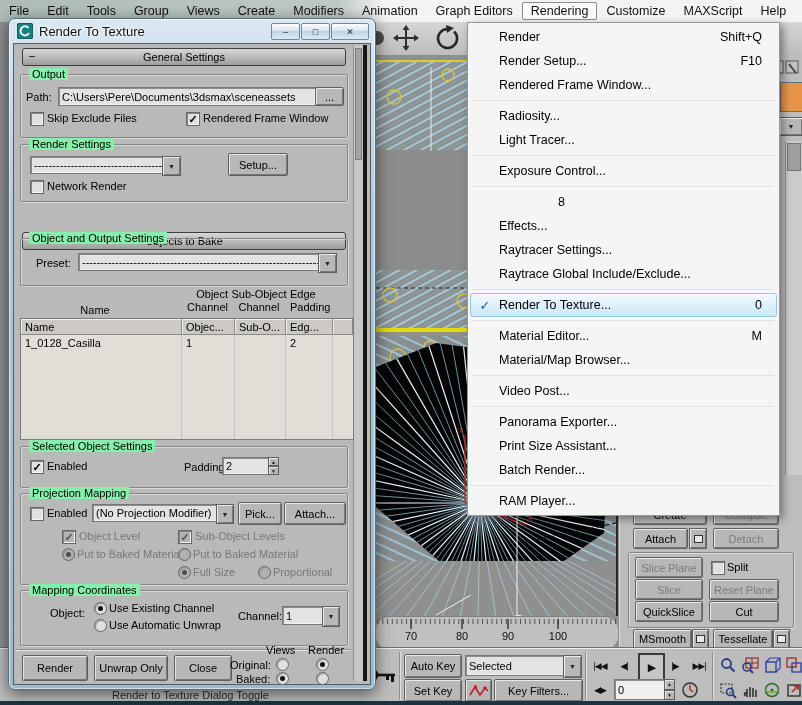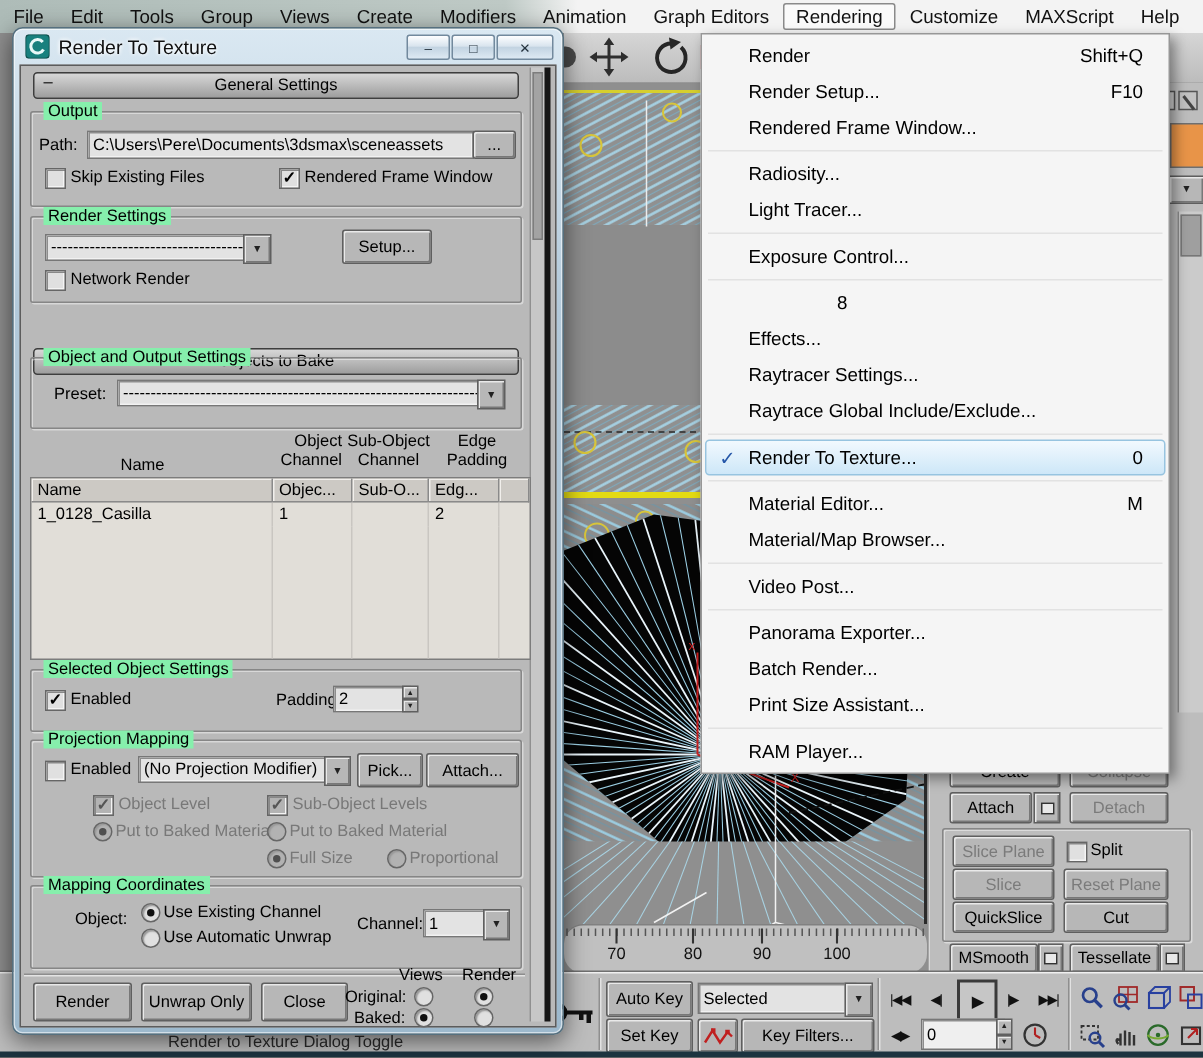--- a/index.html
+++ b/index.html
@@ -559,21 +559,21 @@
 
       <div class="abs grp" style="left:6px;top:30px;width:326px;height:62px">
         <span class="leg">Output</span>
         </div>
       <span class="abs lab" style="left:12px;top:47px">Path:</span>
       <div class="abs fld" style="left:44px;top:43px;width:250px;height:17px">
         <span>C:\Users\Pere\Documents\3dsmax\sceneassets</span>
         </div>
       <div class="abs btn" style="left:301px;top:43px;width:27px;height:17px">...</div>
       <div class="abs cb" style="left:16px;top:68px"></div>
-      <span class="abs lab" style="left:33px;top:68px">Skip Existing Files</span>
+      <span class="abs lab" style="left:33px;top:68px">Skip Exclude Files</span>
       <div class="abs cb" style="left:172px;top:68px">
         <span class="ck">✓</span>
         </div>
       <span class="abs lab" style="left:189px;top:68px">Rendered Frame Window</span>
 
       <div class="abs grp" style="left:6px;top:100px;width:326px;height:56px">
         <span class="leg">Render Settings</span>
         </div>
       <div class="abs fld" style="left:16px;top:112px;width:130px;height:16px">
         <span>----------------------------------------</span>
@@ -604,21 +604,21 @@
       <div class="abs" style="left:6px;top:244px;width:330px;height:28px;display:flex">
         <div style="width:150px;text-align:center;display:flex;flex-direction:column;justify-content:flex-end">
           <span>Name</span>
           </div>
         <div style="width:58px;text-align:right;line-height:13px">
           <span>Object</span><br>
           <span>Channel</span></div>
         <div style="width:62px;text-align:center;line-height:13px">
           <span>Sub-Object</span><br>
           <span>Channel</span></div>
-        <div style="width:56px;text-align:center;line-height:13px">
+        <div style="width:56px;line-height:13px">
           <span>Edge</span><br>
           <span>Padding</span></div>
       </div>
 
       <div class="abs" style="left:6px;top:274px;width:332px;height:120px;border:1px solid #7c7c7c;background:#e1ded8">
         <div style="display:flex;height:16px">
           <div class="tblh" style="width:152px">
               <span>Name</span>
             </div>
           <div class="tblh" style="width:44px">
@@ -810,28 +810,28 @@
         <span class="msc"></span>
       </div>
     <div class="msep"></div>
     <div class="mi">
       <span class="mchk"></span>
         <span class="mlbl">Panorama Exporter...</span>
         <span class="msc"></span>
       </div>
     <div class="mi">
       <span class="mchk"></span>
+        <span class="mlbl">Print Size Assistant...</span>
+        <span class="msc"></span>
+      </div>
+    <div class="mi">
+      <span class="mchk"></span>
         <span class="mlbl">Batch Render...</span>
         <span class="msc"></span>
       </div>
-    <div class="mi">
-      <span class="mchk"></span>
-        <span class="mlbl">Print Size Assistant...</span>
-        <span class="msc"></span>
-      </div>
     <div class="msep"></div>
     <div class="mi">
       <span class="mchk"></span>
         <span class="mlbl">RAM Player...</span>
         <span class="msc"></span>
       </div>
   </div>
 
 </div>
 

